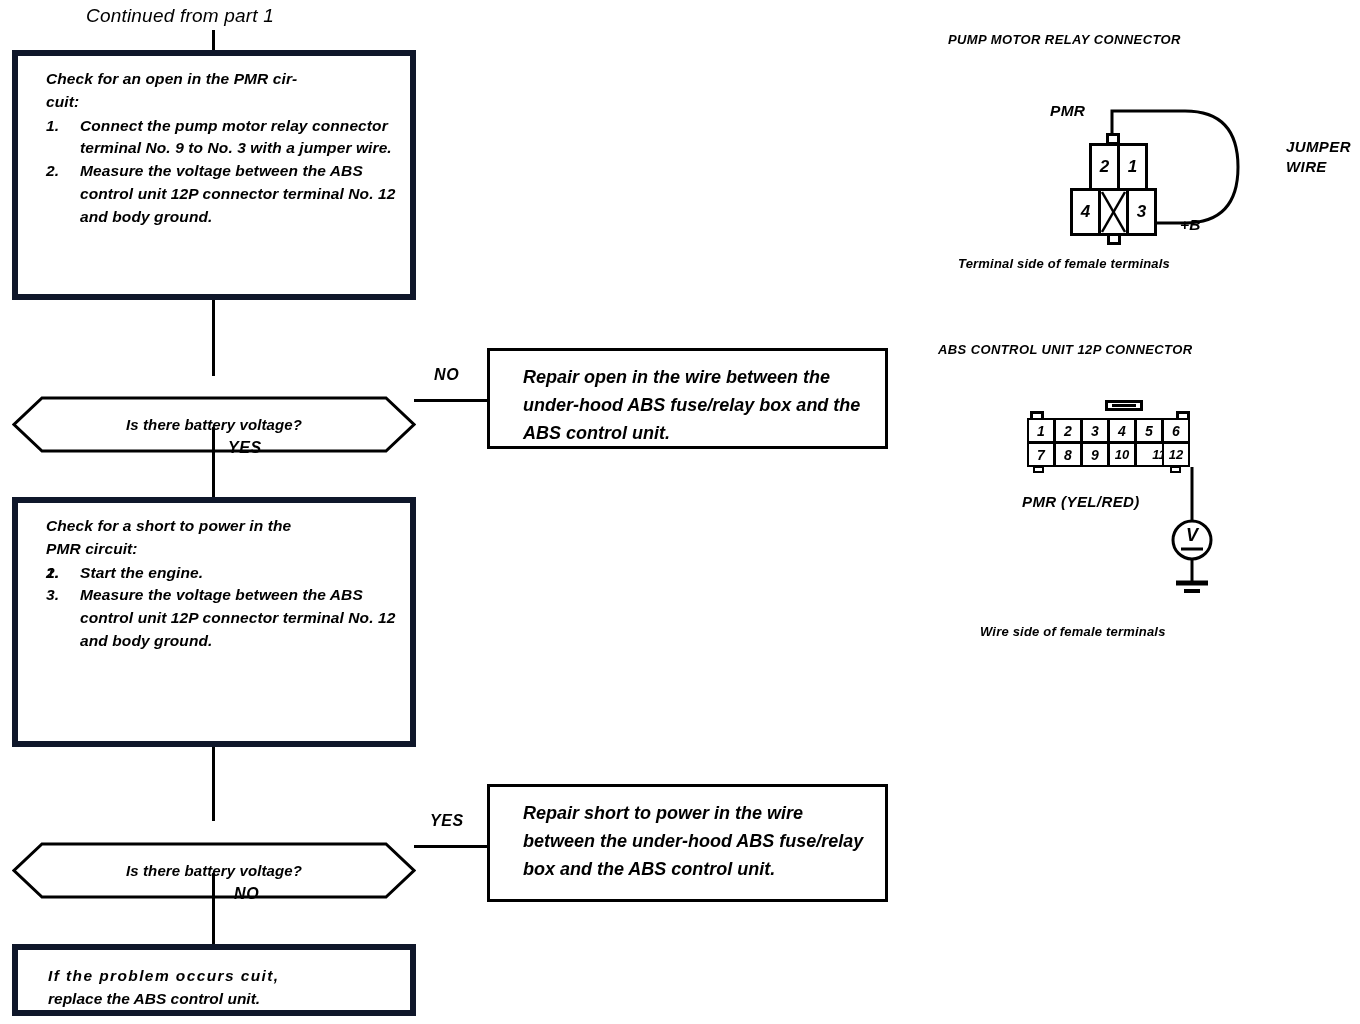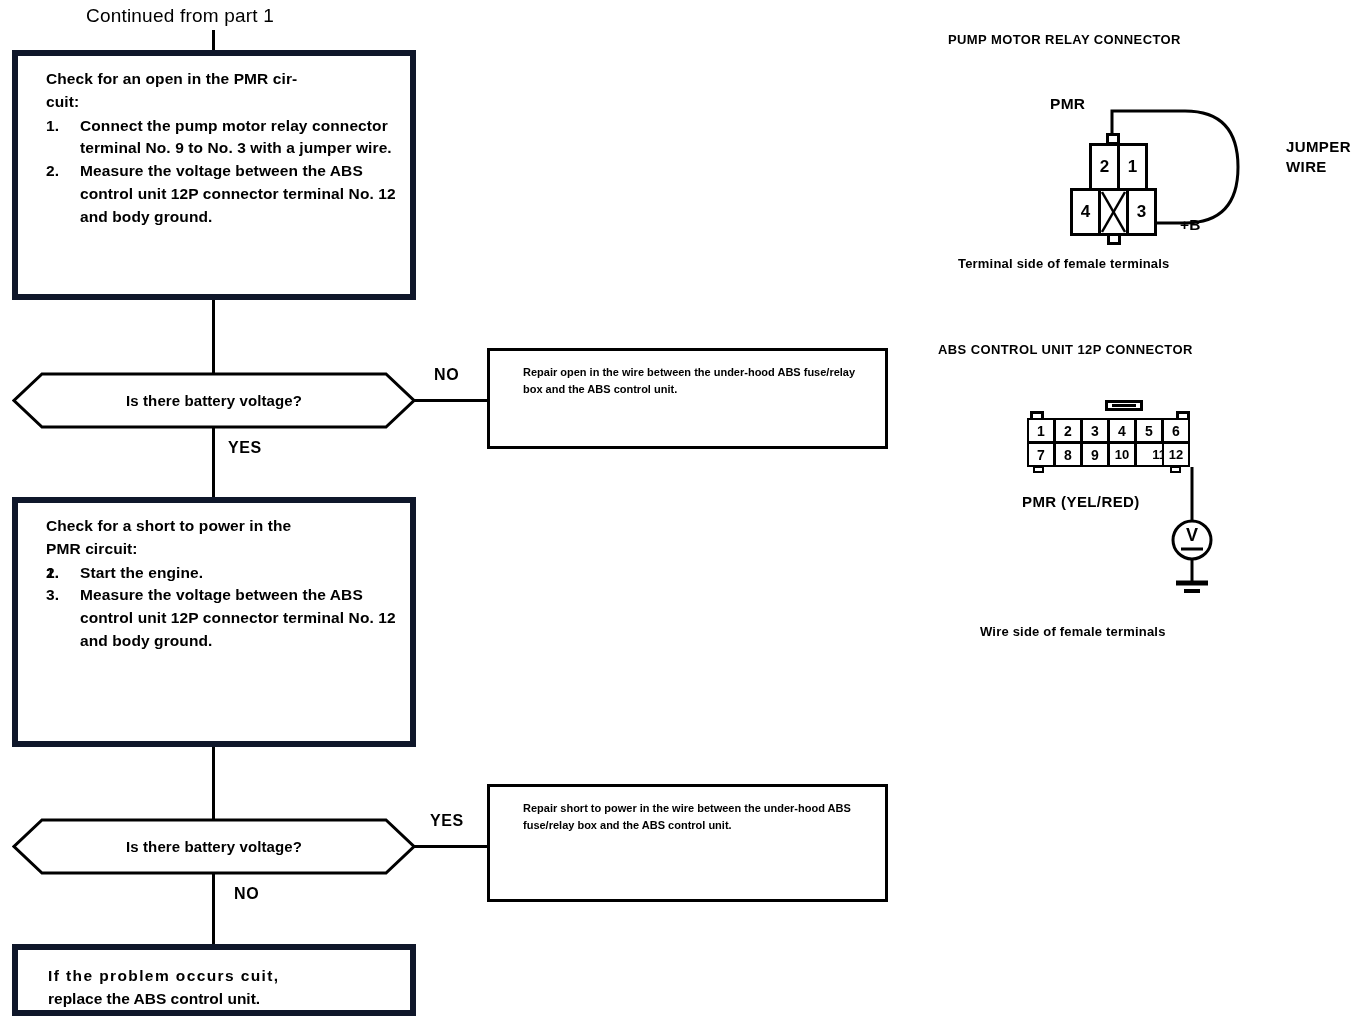--- a/index.html
+++ b/index.html
@@ -13,20 +13,21 @@
     position: relative;
     font-family: "Liberation Sans", sans-serif;
     color: #000000;
     overflow: hidden;
   }
   .canvas {
     position: absolute;
     left: 0; top: 0;
     width: 1360px;
     height: 1024px;
+    font-style: italic;
   }
   
   .abs { position: absolute; }
 
   
   .proc-box {
     position: absolute;
     border: 6px solid #0f172a;
     background: #fff;
     box-sizing: border-box;
@@ -61,35 +62,35 @@
   
   .result-box {
     position: absolute;
     border: 3px solid #000;
     background: #fff;
     box-sizing: border-box;
   }
   .result-inner {
     padding: 13px 20px 10px 33px;
     font-weight: bold;
-    font-size: 11px;
+    font-size: 18px;
     line-height: 1.55;
   }
 
   
   .term-inner {
     padding: 14px 16px 12px 30px;
     font-weight: bold;
     font-size: 15.5px;
     line-height: 1.5;
   }
   .spaced { letter-spacing: 1.4px; }
 
   
-  .hexwrap { position: absolute; }
+  .hexwrap { position: absolute; margin-top: 24px; }
   .hexwrap svg { display: block; }
   .hex-label {
     position: absolute;
     left: 0; top: 0;
     width: 100%; height: 100%;
     display: flex;
     align-items: center;
     justify-content: center;
     font-weight: bold;
     font-size: 15px;
@@ -275,21 +276,21 @@
 
   <div class="proc-box" style="left:12px; top:944px; width:404px; height:72px;">
     <div class="term-inner">
       <div class="spaced">If the problem occurs cuit,</div>
       <div>replace the ABS control unit.</div>
     </div>
   </div>
 
   <div class="panel-title" style="left:948px; top:32px;">PUMP MOTOR RELAY CONNECTOR</div>
 
-  <div class="pin-label" style="left:1050px; top:95px;">PMR</div>
+  <div class="pin-label" style="left:1050px; top:102px;">PMR</div>
 
   <svg class="overlay">
     <path d="M 1112 140 L 1112 111 L 1185 111 Q 1238 111 1238 167 Q 1238 223 1185 223 L 1152 223" fill="none" stroke="#000000" stroke-width="3" stroke-linecap="butt" stroke-linejoin="miter"></path>
   </svg>
 
   <div class="tab" style="left:1106px; top:133px; width:14px; height:12px;"></div>
 
   <div class="cell" style="left:1089px; top:143px; width:31px; height:48px;">2</div>
   <div class="cell" style="left:1117px; top:143px; width:31px; height:48px;">1</div>
 

